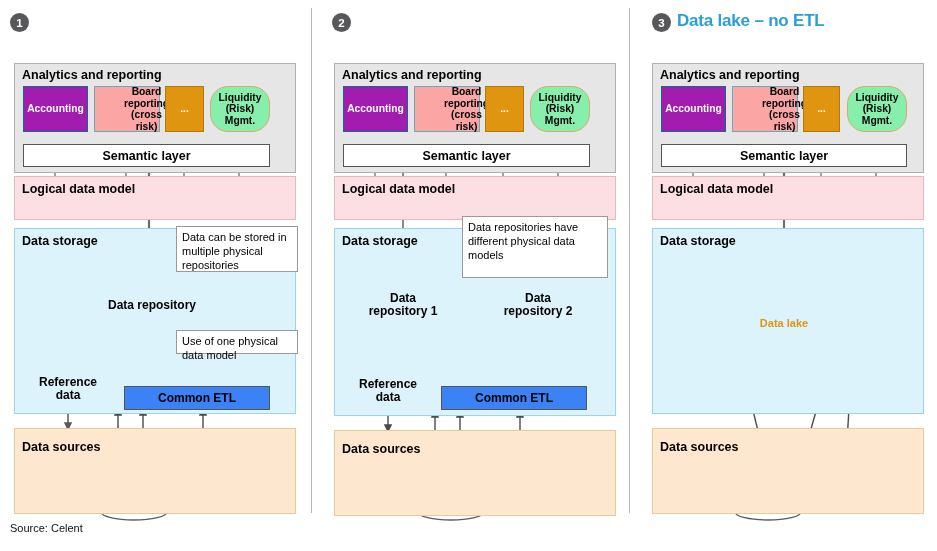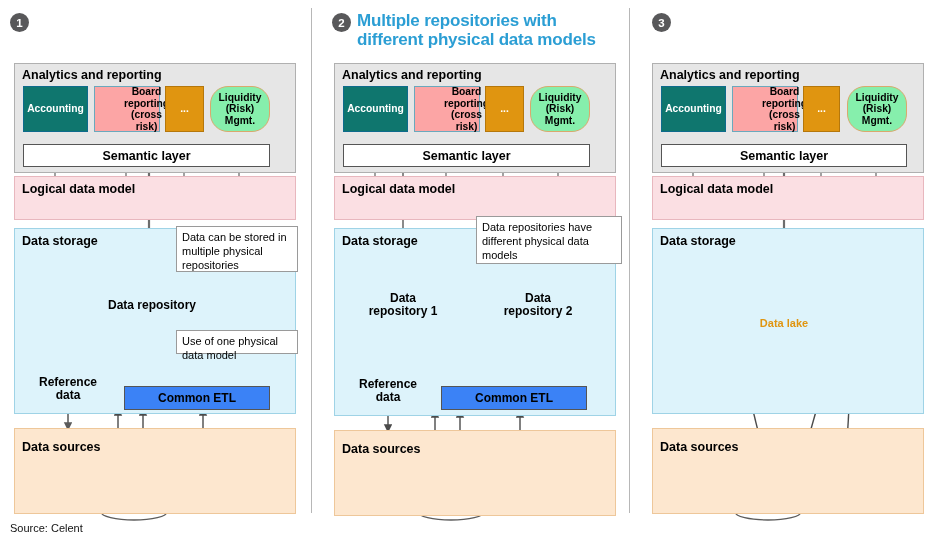--- a/index.html
+++ b/index.html
@@ -37,21 +37,21 @@
   .logical{background:#fbdfe3;border:1px solid #e8b7be;}
   .storage{background:#ddf3fb;border:1px solid #9fd3e6;}
   .sources{background:#fde7cf;border:1px solid #eec79a;}
 
   
   .abox{
     position:absolute;box-sizing:border-box;border:1px solid #6d6d6d;
     display:flex;align-items:center;justify-content:center;text-align:center;
     font-size:10.3px;font-weight:bold;line-height:11.5px;padding:1px;
   }
-  .abox.accounting{background:#0f766e;color:#ffffff;border-color:#0d6b8c;}
+  .abox.accounting{background:#a21caf;color:#ffffff;border-color:#0d6b8c;}
   .abox.board{background:#fca5a5;color:#000;border-color:#6aa9bd;padding-left:40px;}
   .abox.dots{background:#e09510;color:#ffffff;border-color:#b5770b;}
   .abox.liquidity{background:#86efac;color:#000;border-color:#d9a96d;border-radius:18px;}
 
   .semantic{
     position:absolute;box-sizing:border-box;background:#ffffff;border:1px solid #555;
     display:flex;align-items:center;justify-content:center;
     font-size:12.5px;font-weight:bold;
   }
 
@@ -276,22 +276,20 @@
 <div class="band-title" style="left:22px;top:440px;">Data sources</div>
 
 <div class="callout" style="left:176px;top:226px;width:122px;height:46px;">Data can be stored in multiple physical repositories</div>
 <div class="callout" style="left:176px;top:330px;width:122px;height:24px;">Use of one  physical data model</div>
 
 <div class="source-note">Source: Celent</div>
 
 <div class="panel" id="panel-2">
   <div class="heading" style="left:12px;">
     <div class="badge">2</div>
-    <div class="heading-text">Multiple repositories with
-different physical data models</div>
   </div>
 </div>
 
 <div class="band analytics" style="left:334px;top:63px;width:282px;height:110px;"></div>
 <div class="band-title" style="left:342px;top:68px;">Analytics  and reporting</div>
 <div class="abox accounting" style="left:343px;top:86px;width:65px;height:46px;">Accounting</div>
 <div class="abox board" style="left:414px;top:86px;width:66px;height:46px;white-space:pre-line;">Board
 reporting
 (cross risk)</div>
 <div class="abox dots" style="left:485px;top:86px;width:39px;height:46px;">...</div>
@@ -310,25 +308,26 @@
 repository  1</div>
 <div class="cyl-label" style="left:483px;top:292px;width:110px;white-space:pre-line;">Data
 repository  2</div>
 <div class="cyl-label" style="left:346px;top:378px;width:84px;white-space:pre-line;">Reference
 data</div>
 <div class="etl" style="left:441px;top:386px;width:146px;height:24px;">Common ETL</div>
 
 <div class="band sources" style="left:334px;top:430px;width:282px;height:86px;"></div>
 <div class="band-title" style="left:342px;top:442px;">Data sources</div>
 
-<div class="callout" style="left:476px;top:216px;width:146px;height:48px;">Data repositories have different  physical data models</div>
+<div class="callout" style="left:462px;top:216px;width:146px;height:62px;">Data repositories have different  physical data models</div>
 
 <div class="panel" id="panel-3">
   <div class="heading" style="left:14px;">
     <div class="badge">3</div>
+    <div class="heading-text">Data lake – no ETL</div>
   </div>
 </div>
 
 <div class="band analytics" style="left:652px;top:63px;width:272px;height:110px;"></div>
 <div class="band-title" style="left:660px;top:68px;">Analytics  and reporting</div>
 <div class="abox accounting" style="left:661px;top:86px;width:65px;height:46px;">Accounting</div>
 <div class="abox board" style="left:732px;top:86px;width:66px;height:46px;white-space:pre-line;">Board
 reporting
 (cross risk)</div>
 <div class="abox dots" style="left:803px;top:86px;width:37px;height:46px;">...</div>

